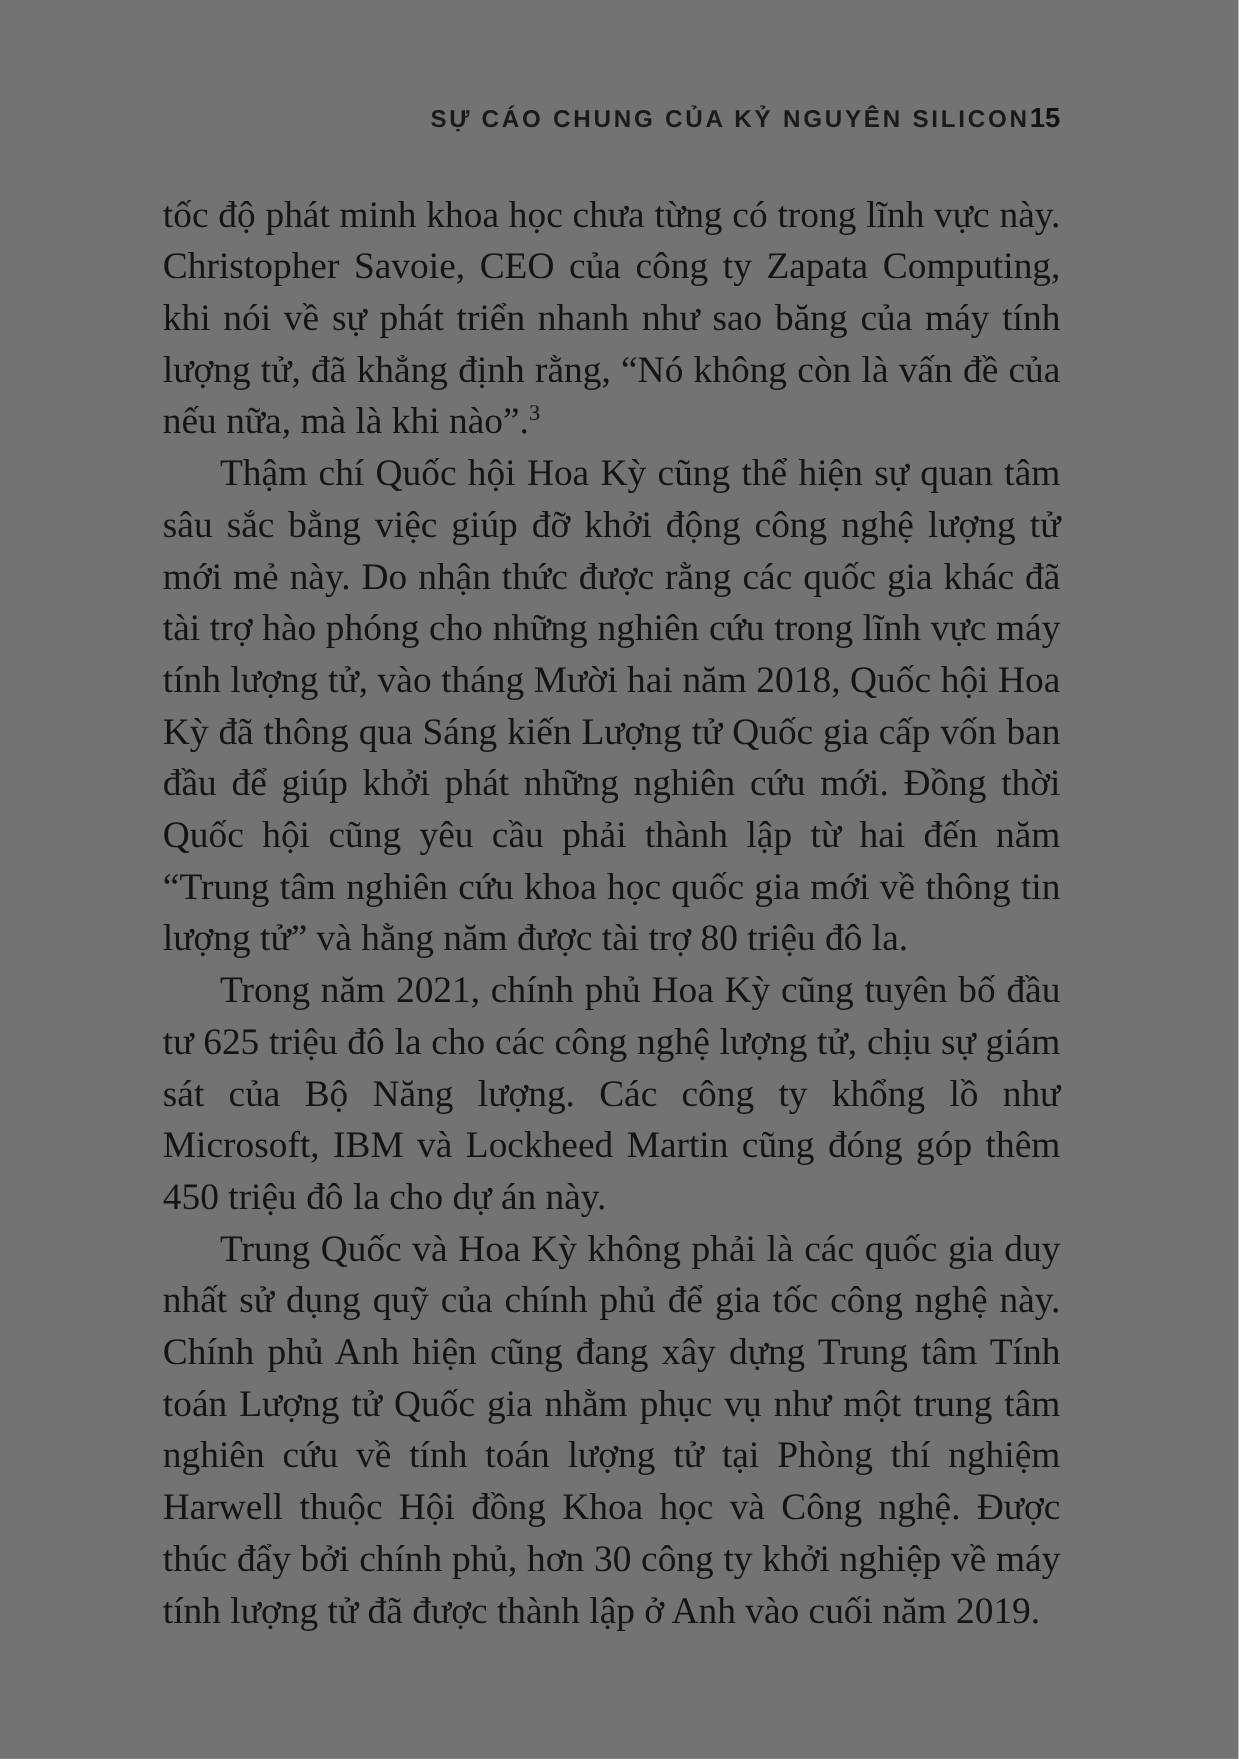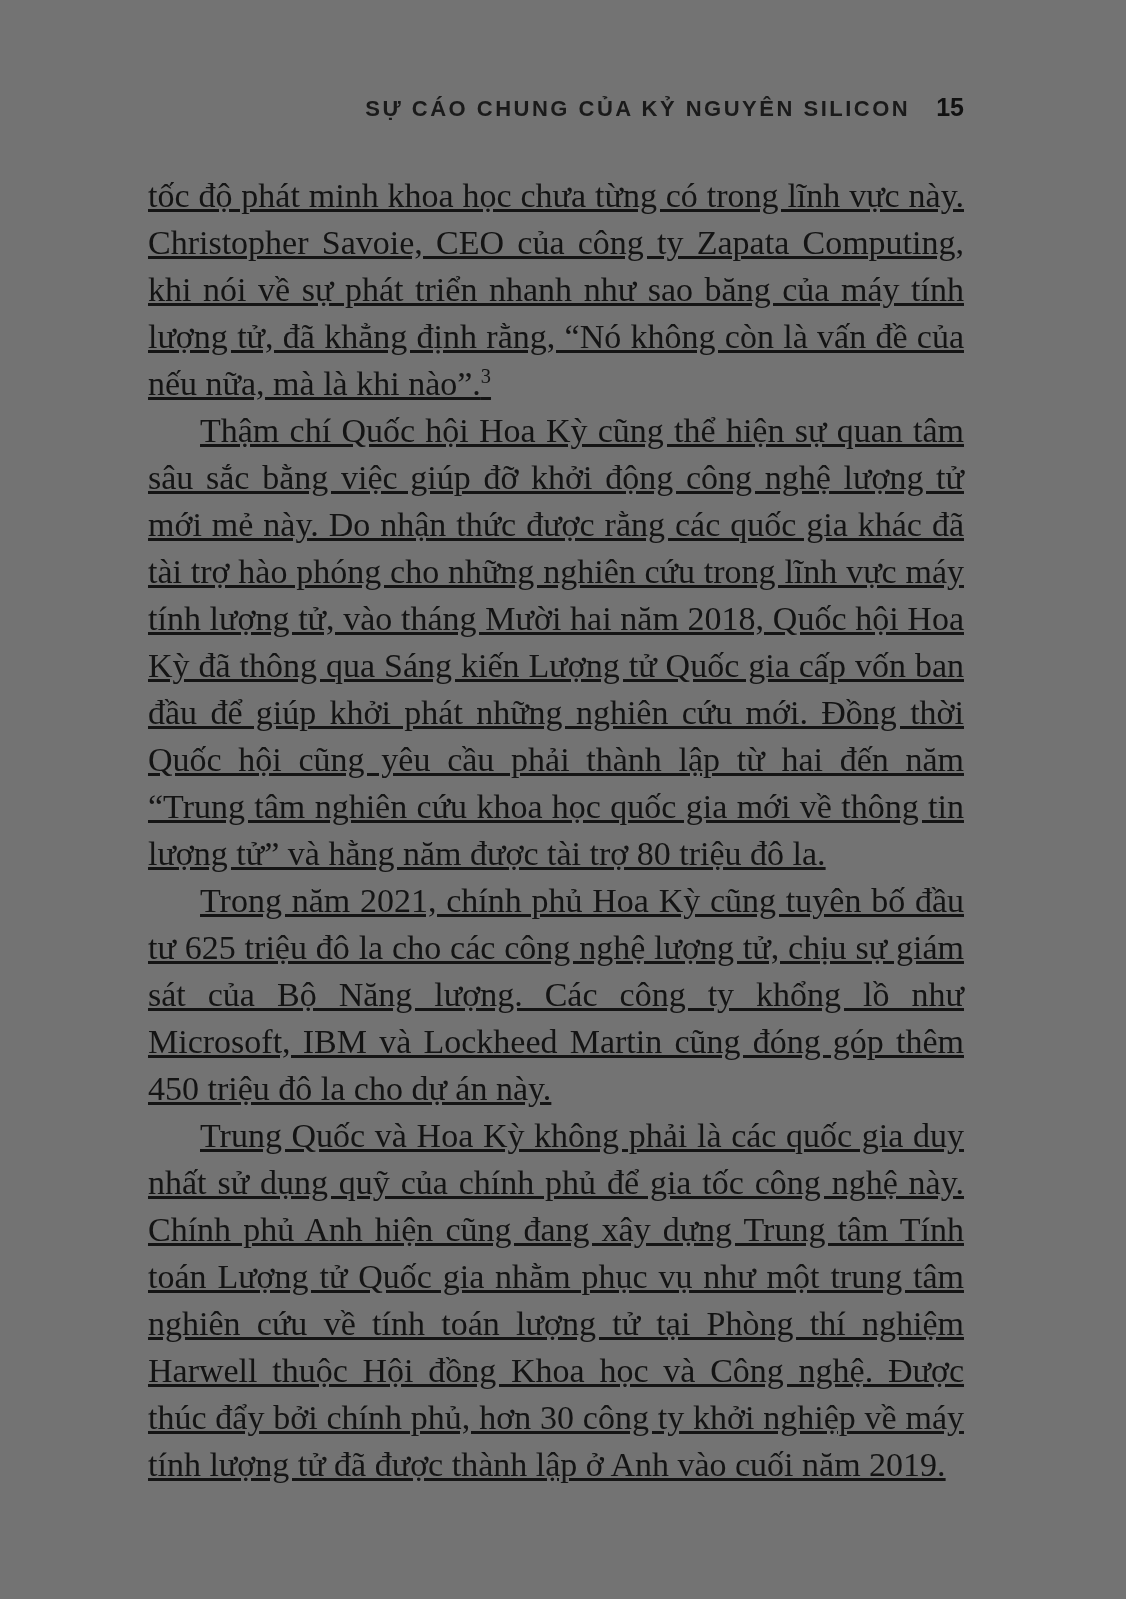--- a/index.html
+++ b/index.html
@@ -29,39 +29,37 @@
     font-size: 22px;
     font-weight: 600;
     letter-spacing: 2.5px;
     text-transform: uppercase;
     color: #1a1a1a;
     white-space: nowrap;
   }
   .header-page-number {
     font-size: 25px;
     font-weight: 700;
-    margin-left: 26px;
     color: #111111;
   }
   .body-text {
     position: absolute;
     top: 172px;
     left: 148px;
     width: 816px;
     font-family: "Liberation Serif", "DejaVu Serif", serif;
     font-size: 34px;
     line-height: 47px;
     text-align: justify;
     color: #141414;
   }
   .body-text p {
     margin: 0;
     padding: 0;
     text-indent: 52px;
-    text-decoration: underline;
   }
   .body-text p.no-indent {
     text-indent: 0;
   }
   .body-text sup {
     font-size: 0.6em;
     line-height: 0;
     vertical-align: super;
   }
 </style>

